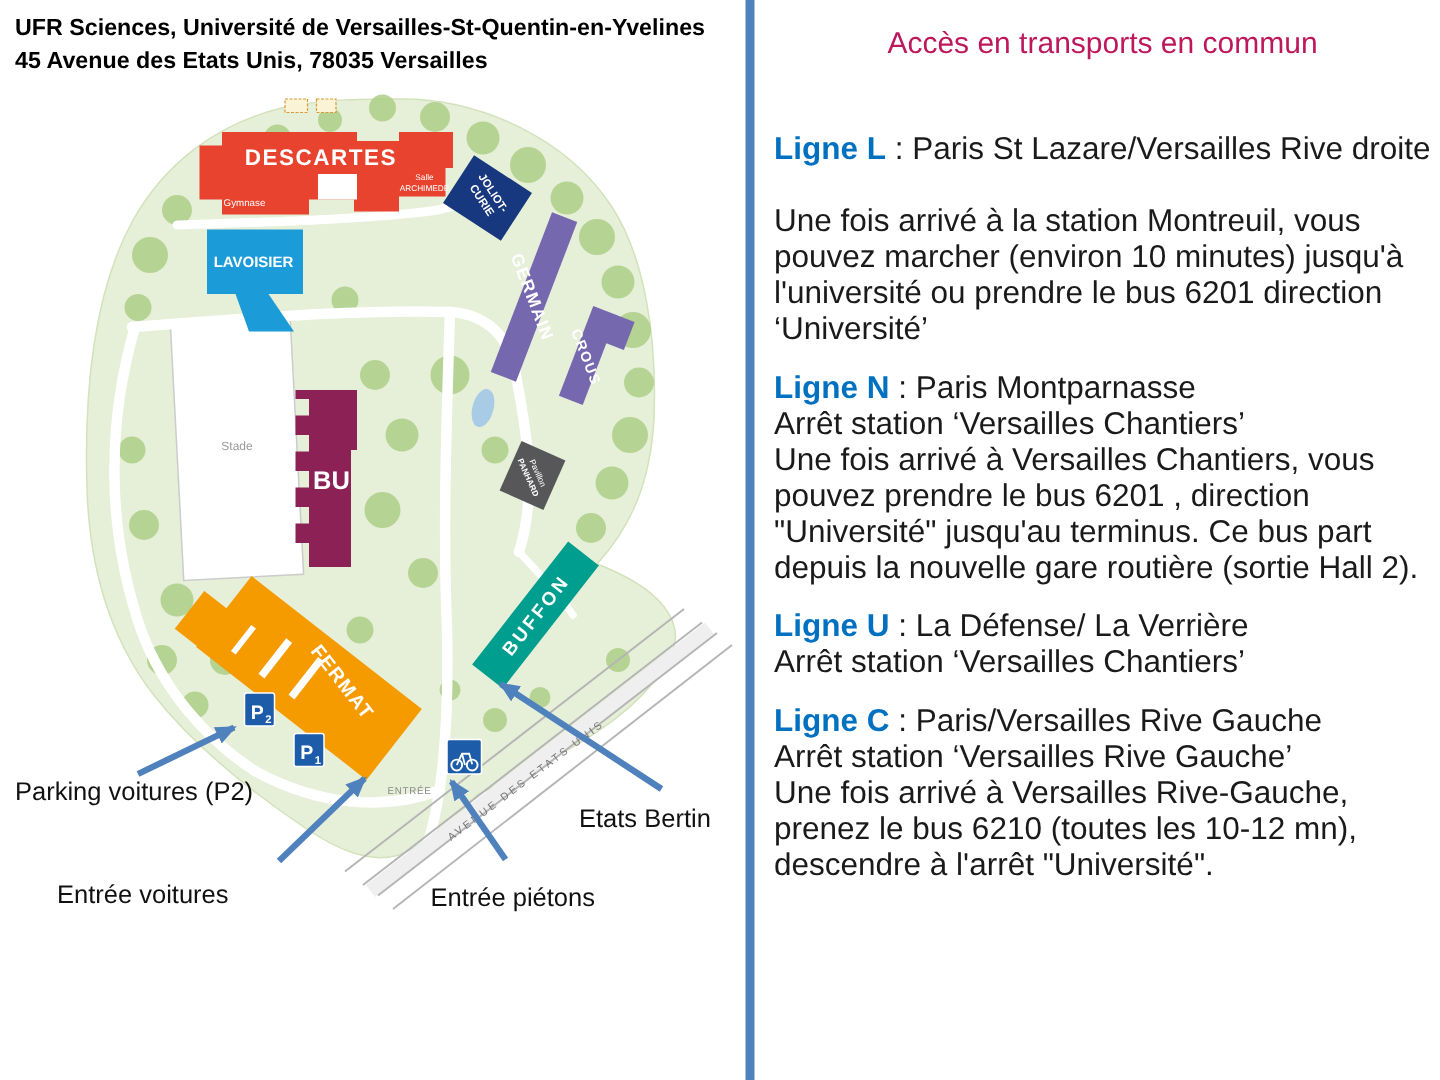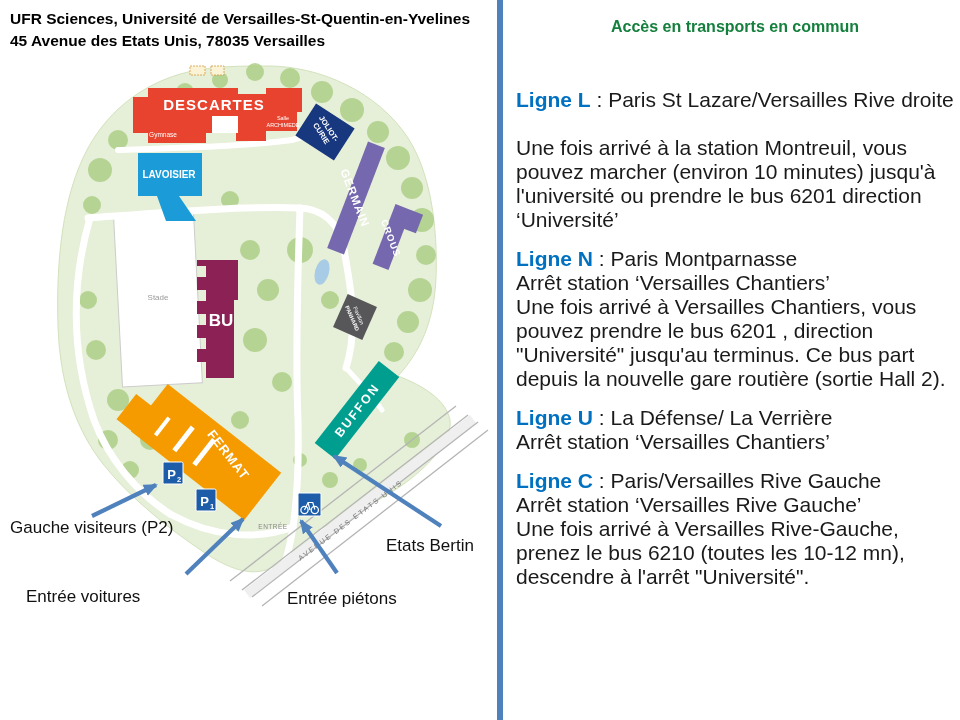--- a/index.html
+++ b/index.html
@@ -5,21 +5,21 @@
   html,body{margin:0;padding:0;background:#fff;}
   .stage{position:relative;width:960px;height:720px;background:#fff;overflow:hidden;
          font-family:"Liberation Sans",sans-serif;color:#1a1a1a;}
   .abs{position:absolute;}
   .title{left:10px;top:8px;font-size:15.5px;font-weight:bold;line-height:22px;color:#000;}
   .map-svg{left:0;top:0;}
   .annot{font-size:17px;color:#111;line-height:24px;}
   .divider{left:497px;top:0;width:6px;height:720px;background:#4F81BD;}
   .right{left:514px;top:0;width:442px;}
   .r-head{position:absolute;left:0;top:18px;width:442px;text-align:center;
-          font-size:16px;font-weight:bold;color:#15803d;}
+          font-size:20px;font-weight:normal;color:#be185d;}
   .r-body{position:absolute;left:2px;top:88px;width:440px;font-size:21px;line-height:24px;}
   .t-block{margin:0 0 15px 0;}
   .line-name{color:#0070C0;font-weight:bold;}
   svg text{font-family:"Liberation Sans",sans-serif;}
 </style>
 </head>
 <body>
 
 <div class="stage">
 
@@ -210,22 +210,22 @@
     <text x="273" y="529" text-anchor="middle" font-size="6.5" fill="#8A8A8A" letter-spacing="0.5">ENTRÉE</text>
 
     <g stroke="#4F81BD" stroke-width="4.2" fill="none">
       <path d="M92,516 L156,485" marker-end="url(#ah)"></path>
       <path d="M186,574 L243,519" marker-end="url(#ah)"></path>
       <path d="M337,573 L301,521" marker-end="url(#ah)"></path>
       <path d="M441,526 L334,456" marker-end="url(#ah)"></path>
     </g>
   </svg>
 
-  <div class="abs annot" style="left:10px;top:516px;">Gauche visiteurs (P2)</div>
-  <div class="abs annot" style="left:26px;top:585px;">
+  <div class="abs annot" style="left:10px;top:516px;">Parking voitures (P2)</div>
+  <div class="abs annot" style="left:38px;top:585px;">
     <div>Entrée voitures</div>
   </div>
   <div class="abs annot" style="left:287px;top:587px;">Entrée piétons</div>
   <div class="abs annot" style="left:386px;top:534px;">Etats Bertin</div>
 
   <div class="abs divider"></div>
 
   <div class="abs right">
     <div class="r-head">Accès en transports en commun</div>
     <div class="r-body">

